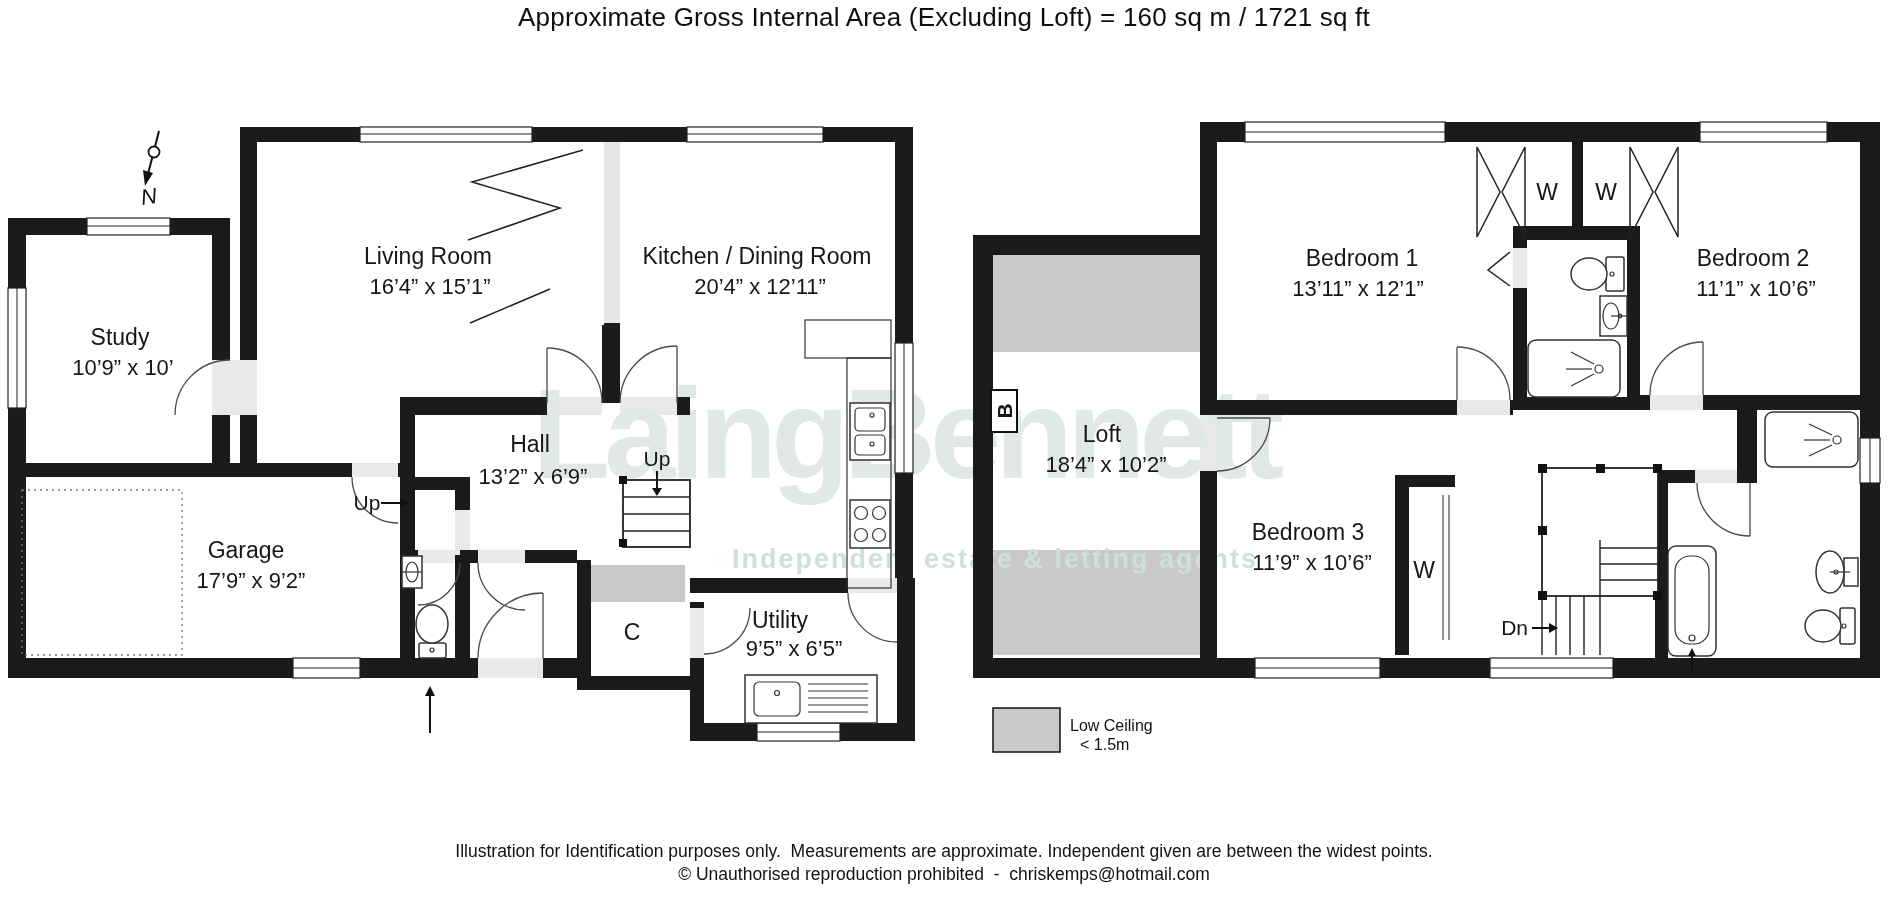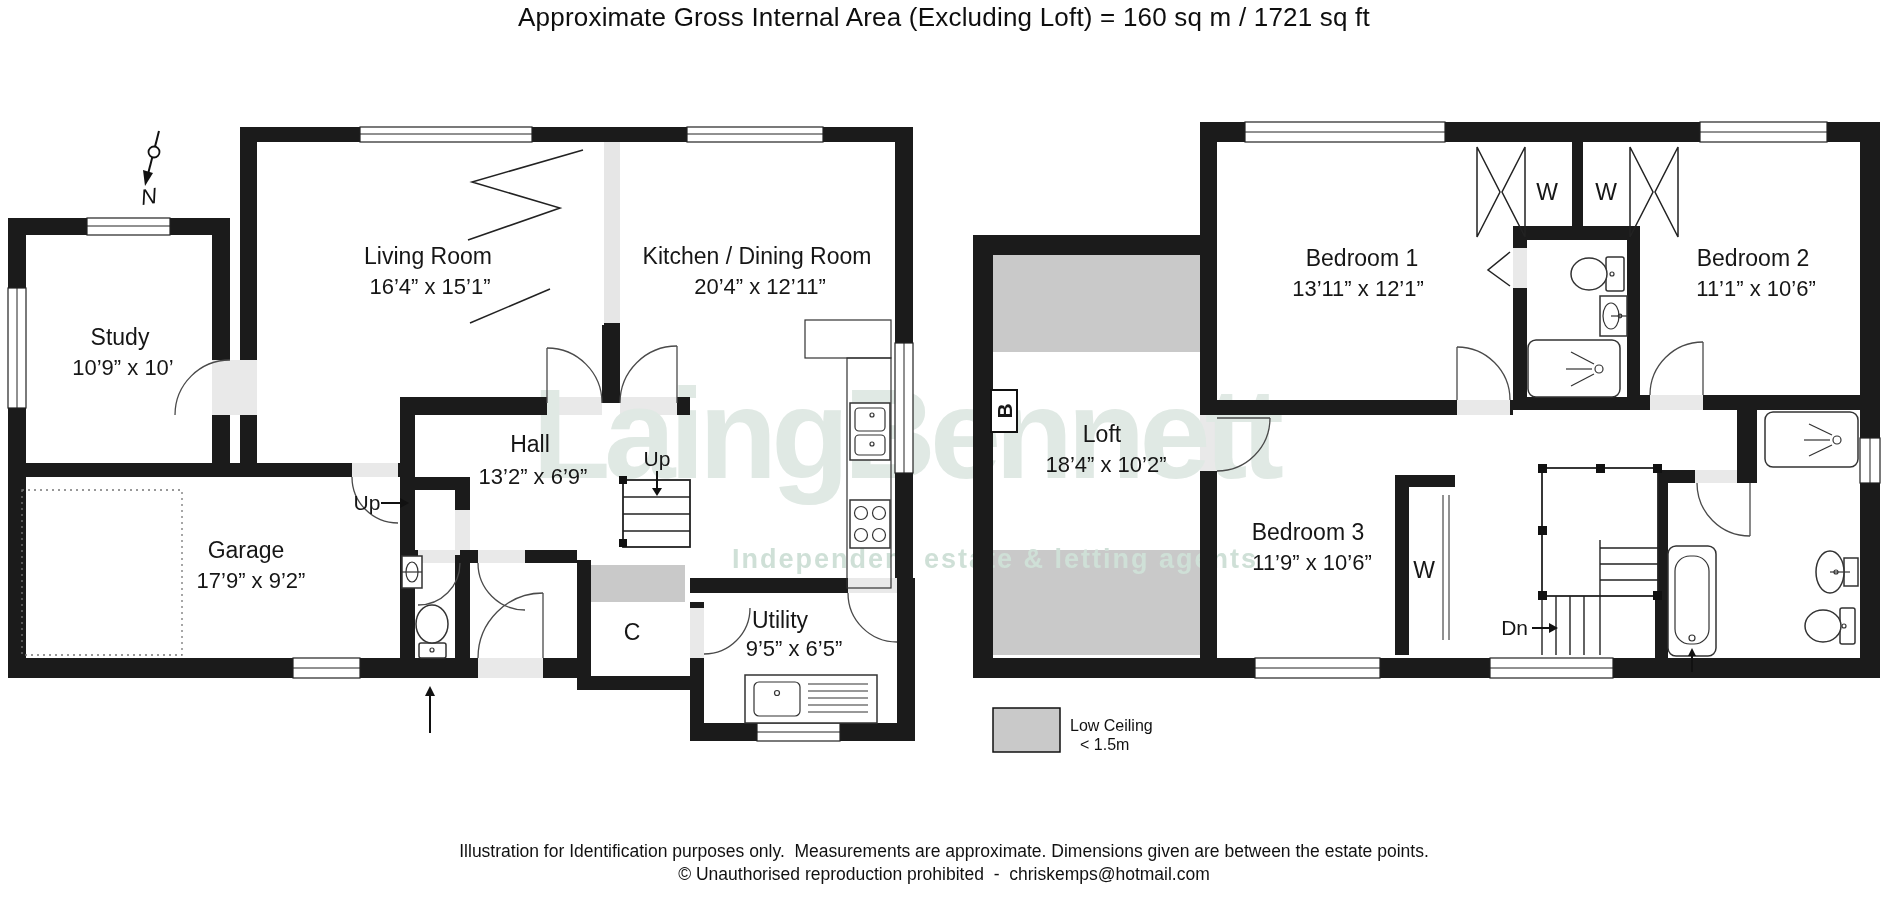--- a/index.html
+++ b/index.html
@@ -369,17 +369,17 @@
     </g>
 
     <g>
       <rect x="993" y="708" width="67" height="44" fill="#c9c9c9" stroke="#111" stroke-width="1.5"></rect>
       <text class="legtxt" x="1070" y="731">Low Ceiling</text>
       <text class="legtxt" x="1080" y="750">&lt; 1.5m</text>
     </g>
   </svg>
 
   <div id="footer">
-    <div>Illustration for Identification purposes only.  Measurements are approximate. Dimensions given are between the estate points.</div>
+    <div>Illustration for Identification purposes only.  Measurements are approximate. Independent given are between the widest points.</div>
     <div>© Unauthorised reproduction prohibited  -  chriskemps@hotmail.com</div>
   </div>
 
 </div>
 
 </body></html>

